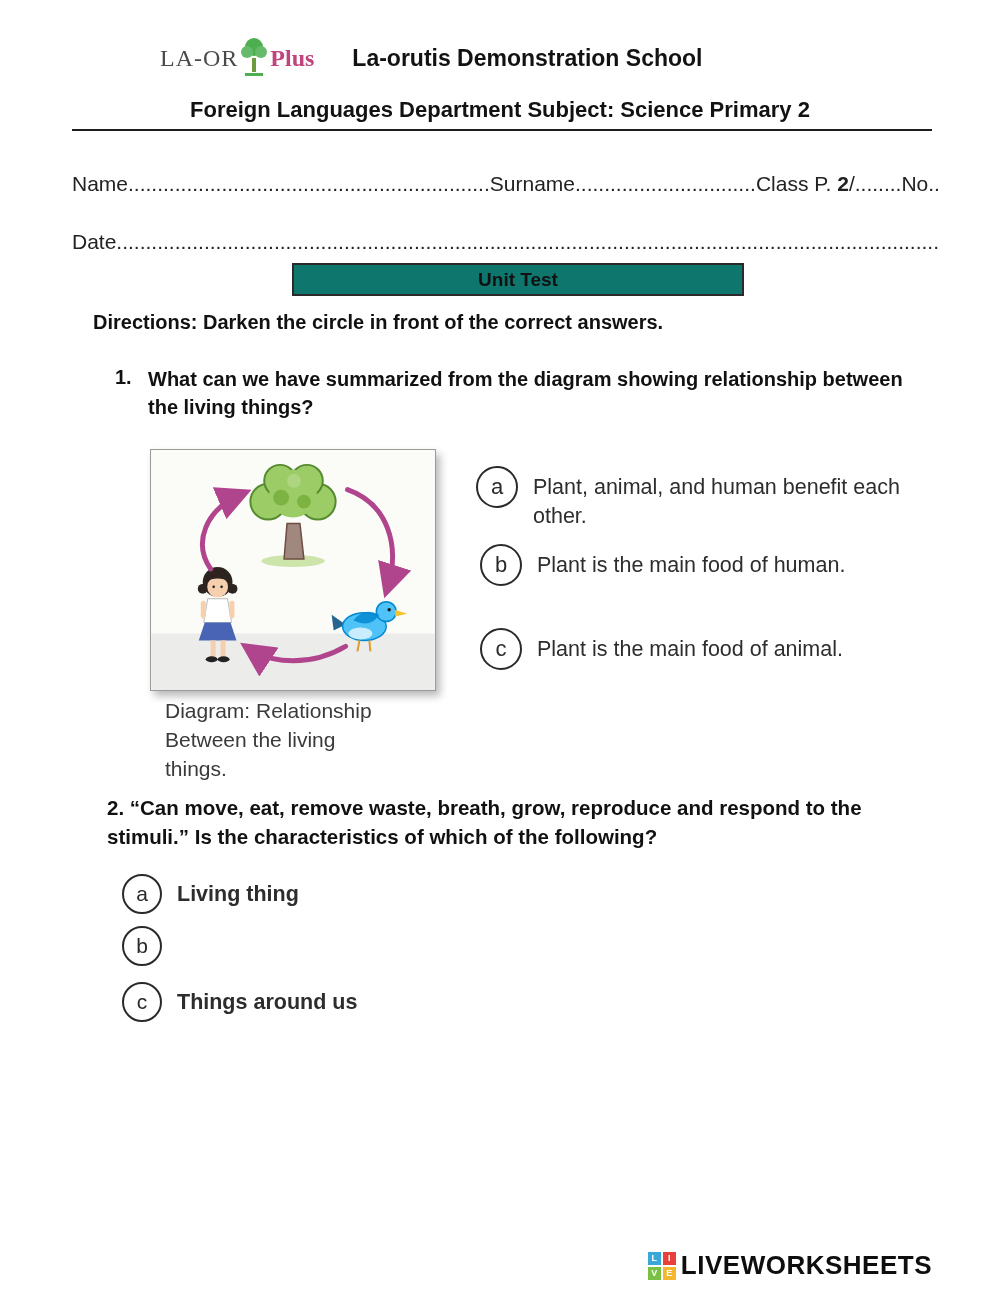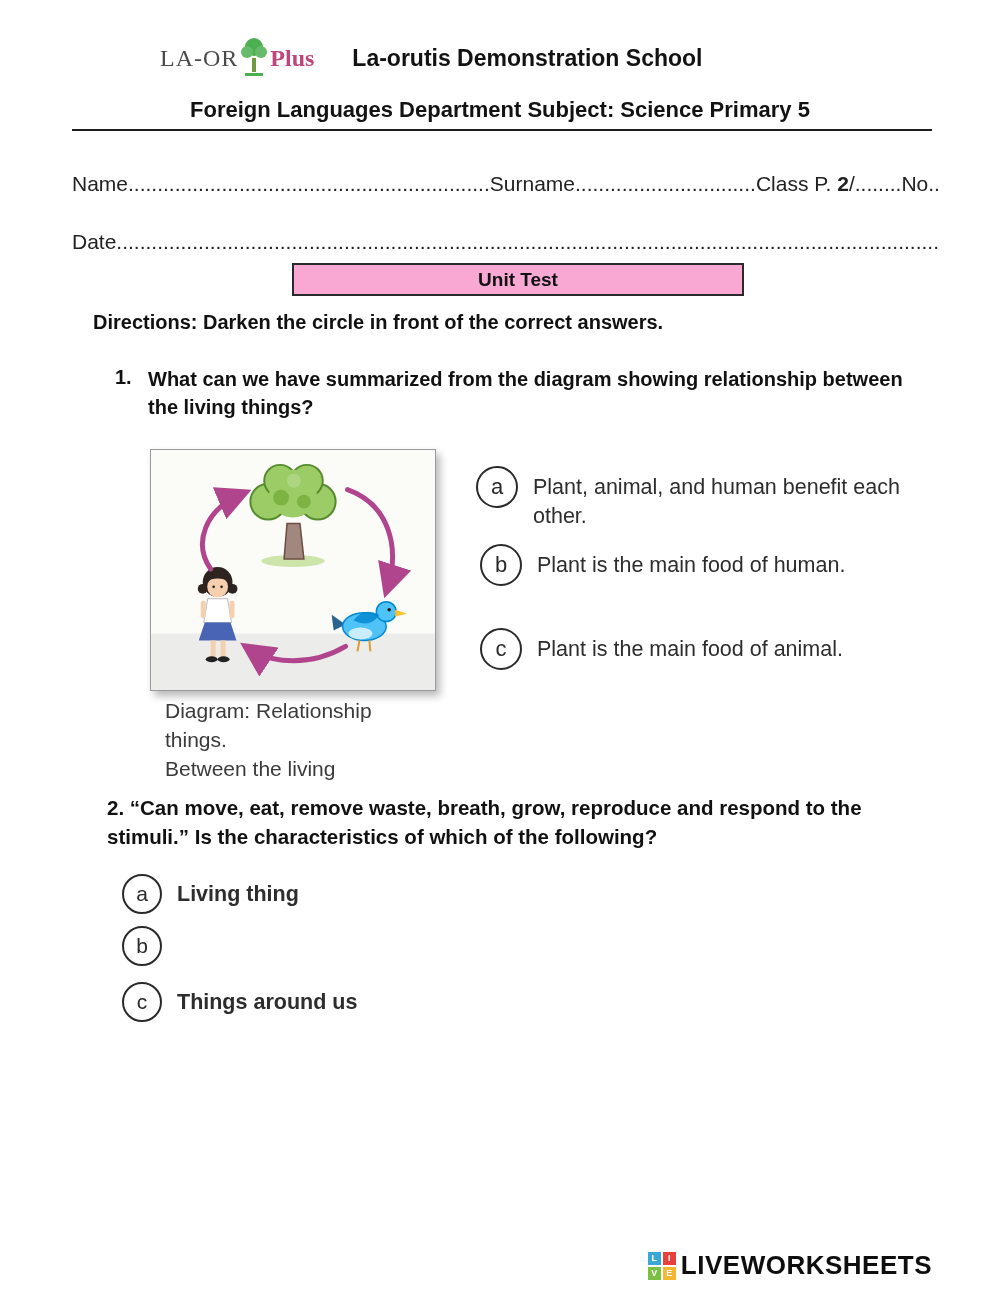--- a/index.html
+++ b/index.html
@@ -22,21 +22,21 @@
 
   
   .field-line{ position:absolute; left:72px; right:60px; font-size:21px; color:#222;
                white-space:nowrap; overflow:hidden; }
   .name-line{ top:172px; }
   .date-line{ top:230px; }
   .bold-val{ font-weight:bold; }
 
   
   .unit-box{ position:absolute; left:292px; top:263px; width:452px; height:33px;
-             border:2px solid #2a2a2a; display:flex; align-items:center; justify-content:center; background:#f9a8d4; }
+             border:2px solid #2a2a2a; display:flex; align-items:center; justify-content:center; background:#0f766e; }
   .unit-box span{ font-size:19px; font-weight:bold; color:#111; }
 
   .directions{ position:absolute; left:93px; top:311px; font-size:20px; font-weight:bold; color:#111; }
 
   
   .q1-text{ position:absolute; left:115px; top:366px; width:815px; display:flex; }
   .q-num{ flex:0 0 33px; font-size:20px; font-weight:bold; color:#111; }
   .q-body{ flex:1; font-size:20px; font-weight:bold; color:#111; line-height:1.38; }
 
   .diagram-frame{ position:absolute; left:150px; top:449px; width:286px; height:242px;
@@ -86,21 +86,21 @@
         <rect x="13" y="22" width="4" height="14" fill="#6d9a3f"></rect>
         <circle cx="15" cy="11" r="9" fill="#4caf50"></circle>
         <circle cx="8" cy="16" r="6" fill="#66bb6a"></circle>
         <circle cx="22" cy="16" r="6" fill="#66bb6a"></circle>
         <rect x="6" y="37" width="18" height="3" fill="#4caf50"></rect>
       </svg>
       <span class="logo-plus">Plus</span>
     </div>
     <div class="school-name">La-orutis Demonstration School</div>
   </div>
-  <div class="dept-line">Foreign Languages Department Subject: Science Primary 5</div>
+  <div class="dept-line">Foreign Languages Department Subject: Science Primary 2</div>
   <hr class="rule">
 
   <div class="field-line name-line"><span>Name</span><span>..............................................................</span><span>Surname</span><span>...............................</span><span>Class P. </span><span class="bold-val">2</span><span>/</span><span>........</span><span>No</span><span>.........</span></div>
 
   <div class="field-line date-line"><span>Date</span><span>........................................................................................................................................................................</span></div>
 
   <div class="unit-box">
     <span>Unit Test</span>
   </div>
 
@@ -167,22 +167,22 @@
       <g fill="none" stroke="#b0458e" stroke-width="5" stroke-linecap="round">
         <path d="M60 120 C42 94, 54 60, 92 44" marker-end="url(#ah)"></path>
         <path d="M198 40 C238 54, 252 96, 238 140" marker-end="url(#ah)"></path>
         <path d="M196 198 C162 218, 122 216, 98 200" marker-end="url(#ah)"></path>
       </g>
     </svg>
   </div>
 
   <div class="caption">
     <div>Diagram: Relationship</div>
+    <div>Between the living</div>
     <div>things.</div>
-    <div>Between the living</div>
   </div>
 
   <div class="opt-row row-1a">
     <div class="opt-circle">a</div>
     <div class="opt-text">Plant, animal, and human benefit each other.</div>
   </div>
   <div class="opt-row row-1b">
     <div class="opt-circle">b</div>
     <div class="opt-text">Plant is the main food of human.</div>
   </div>

